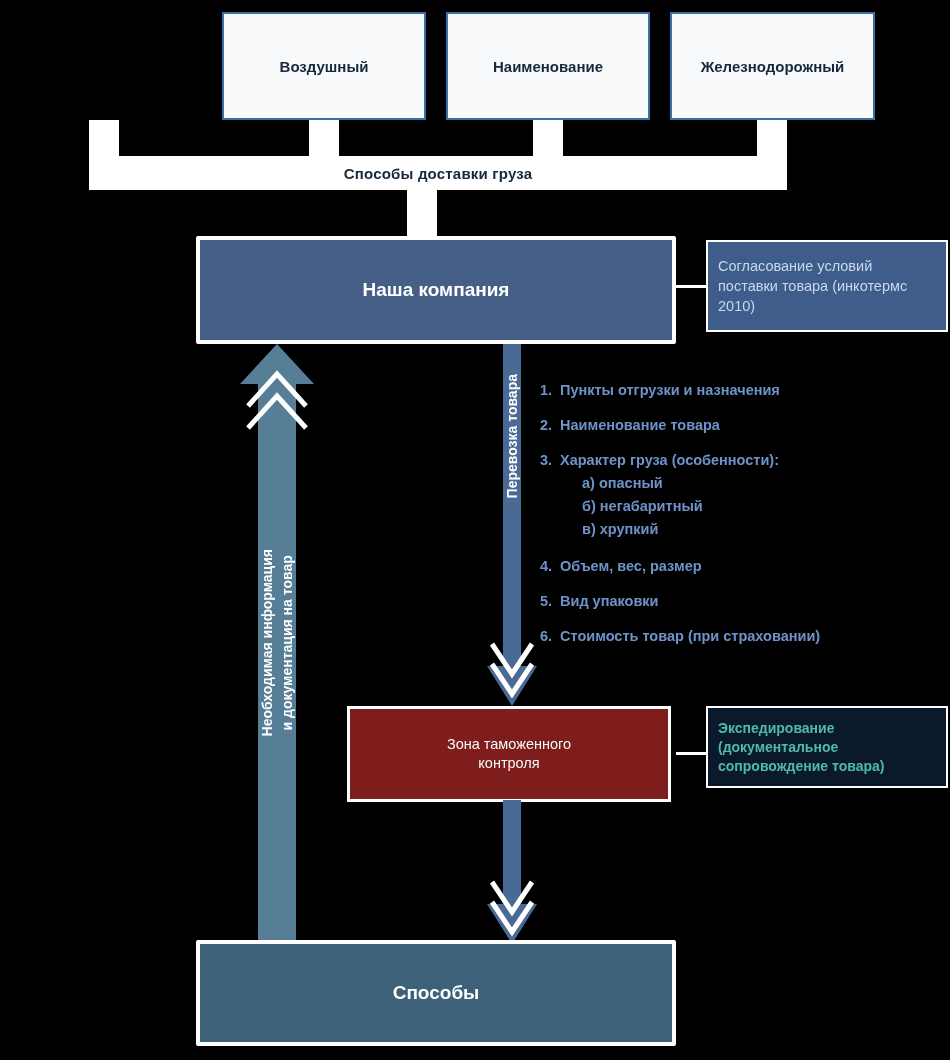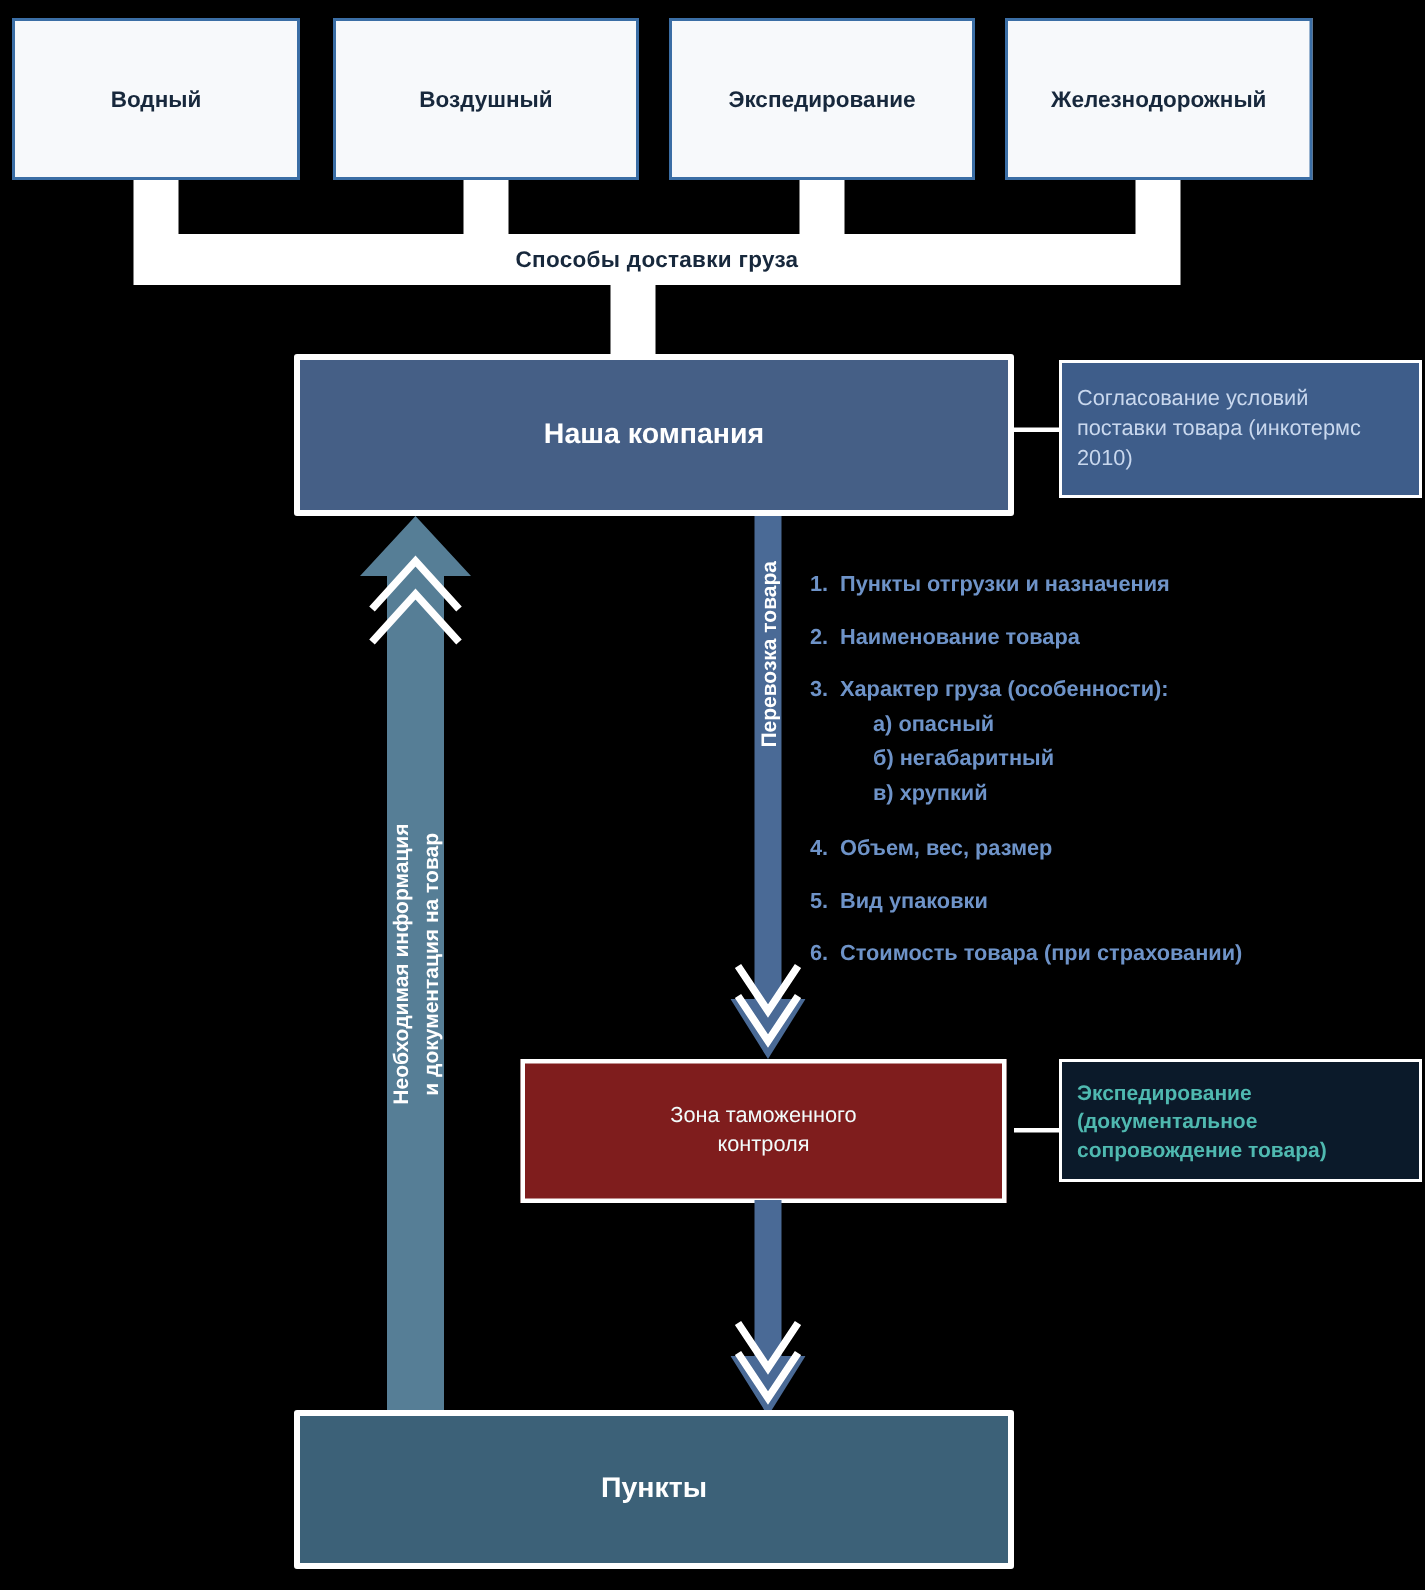--- a/index.html
+++ b/index.html
@@ -257,28 +257,25 @@
     margin-left: 42px;
     margin-bottom: 2px;
   }
   #cargo-list .sub-group { margin-bottom: 16px; }
 </style>
 </head>
 <body>
 
 <div id="diagram">
 
-  <div class="transport-box" id="tb0">
-    <span>Водный</span>
-  </div>
   <div class="transport-box" id="tb1">
     <span>Воздушный</span>
   </div>
   <div class="transport-box" id="tb2">
-    <span>Экспедирование</span>
+    <span>Наименование</span>
   </div>
   <div class="transport-box" id="tb3">
     <span>Железнодорожный</span>
   </div>
 
   <div class="riser" id="r0"></div>
   <div class="riser" id="r1"></div>
   <div class="riser" id="r2"></div>
   <div class="riser" id="r3"></div>
   <div id="bus"></div>
@@ -338,21 +335,21 @@
     <div class="row">
       <div class="num">4.</div>
       <div>Объем, вес, размер</div>
     </div>
     <div class="row">
       <div class="num">5.</div>
       <div>Вид упаковки</div>
     </div>
     <div class="row">
       <div class="num">6.</div>
-      <div>Стоимость товара (при страховании)</div>
+      <div>Стоимость товар (при страховании)</div>
     </div>
   </div>
 
   <div id="customs-box">
     <span style="white-space:pre-line;">Зона таможенного
 контроля</span>
   </div>
 
   <div class="note-connector" id="exp-conn"></div>
   <div class="note-box" id="expedite-note">
@@ -361,16 +358,16 @@
 
   <div class="v-arrow" id="down-arrow-2">
     <svg class="shaft" viewBox="0 0 50 144" preserveAspectRatio="none">
       <polygon points="16,0 34,0 34,104 50,104 25,144 0,104 16,104" fill="#4a6a96"></polygon>
       <polyline points="5,82 25,112 45,82" fill="none" stroke="#ffffff" stroke-width="5"></polyline>
       <polyline points="5,102 25,132 45,102" fill="none" stroke="#ffffff" stroke-width="5"></polyline>
     </svg>
   </div>
 
   <div class="main-box" id="client-box">
-    <span>Пункты</span>
+    <span>Способы</span>
   </div>
 
 </div>
 
 </body></html>

